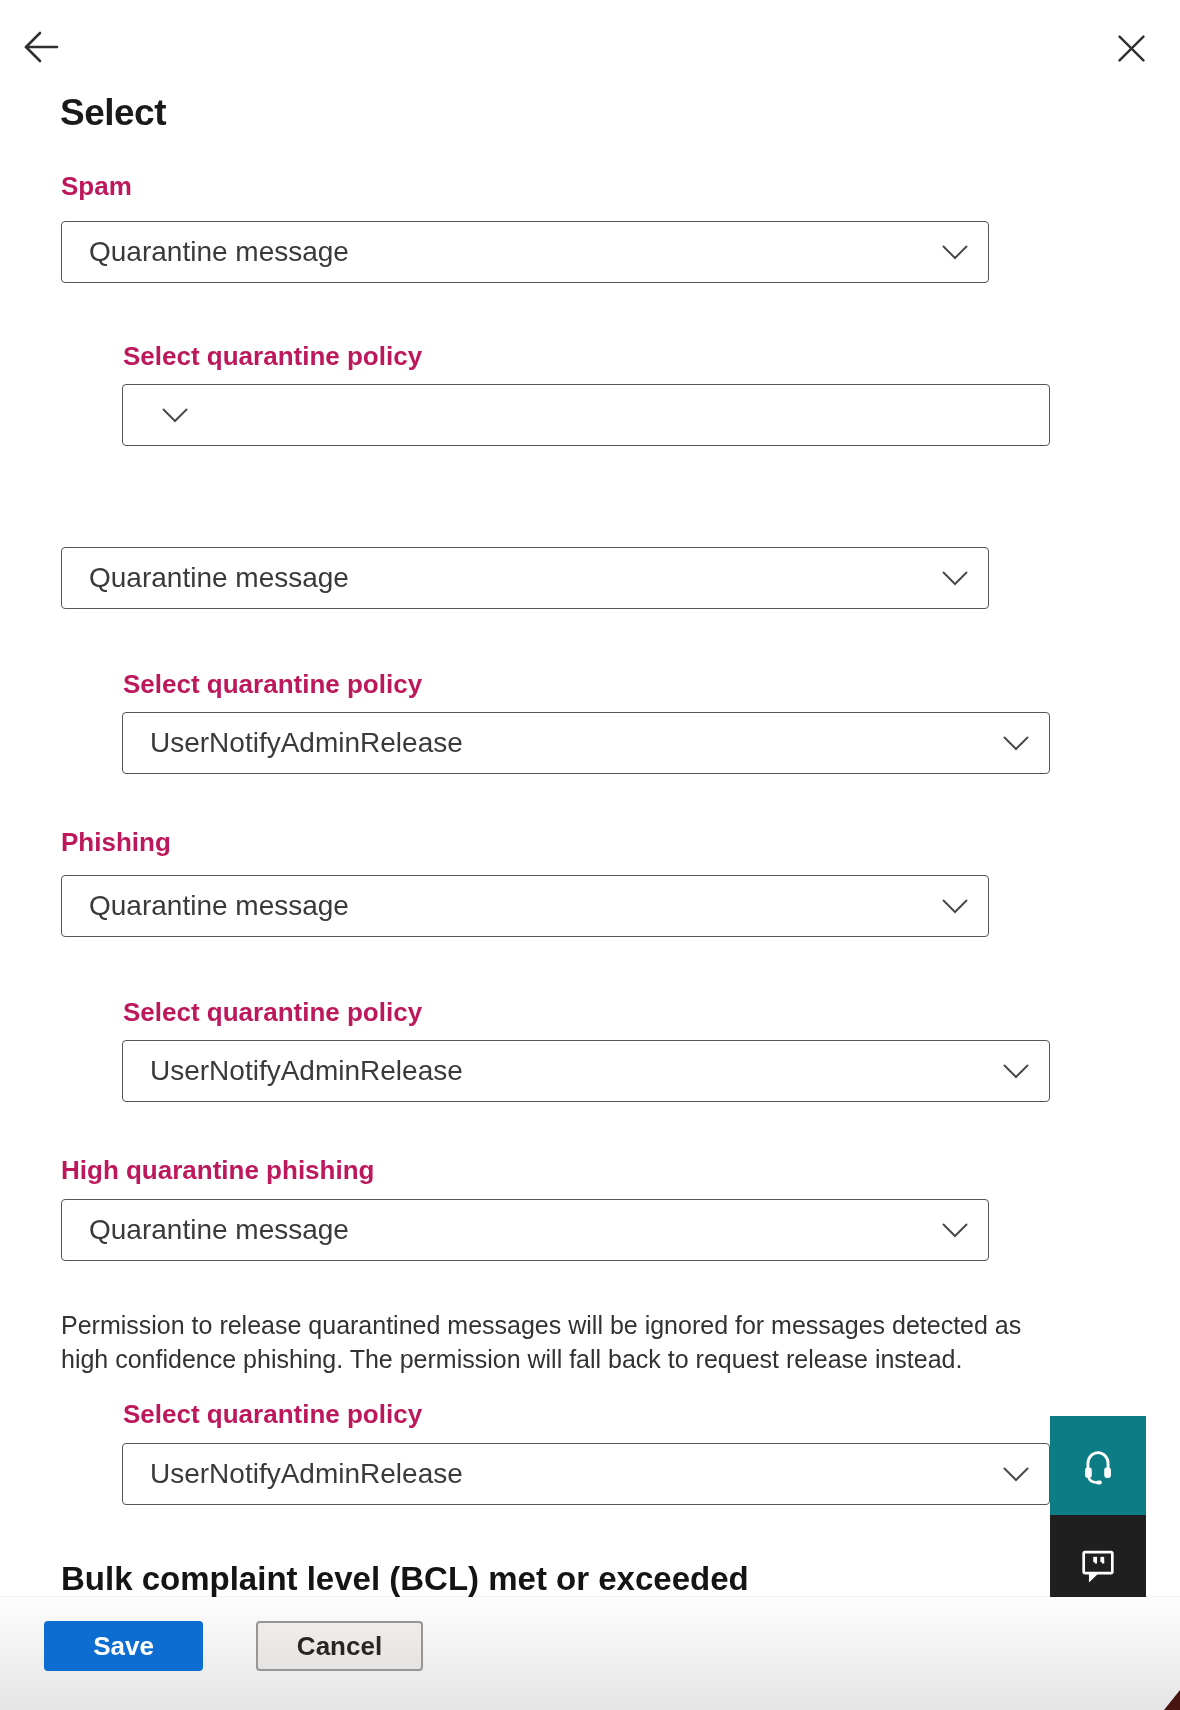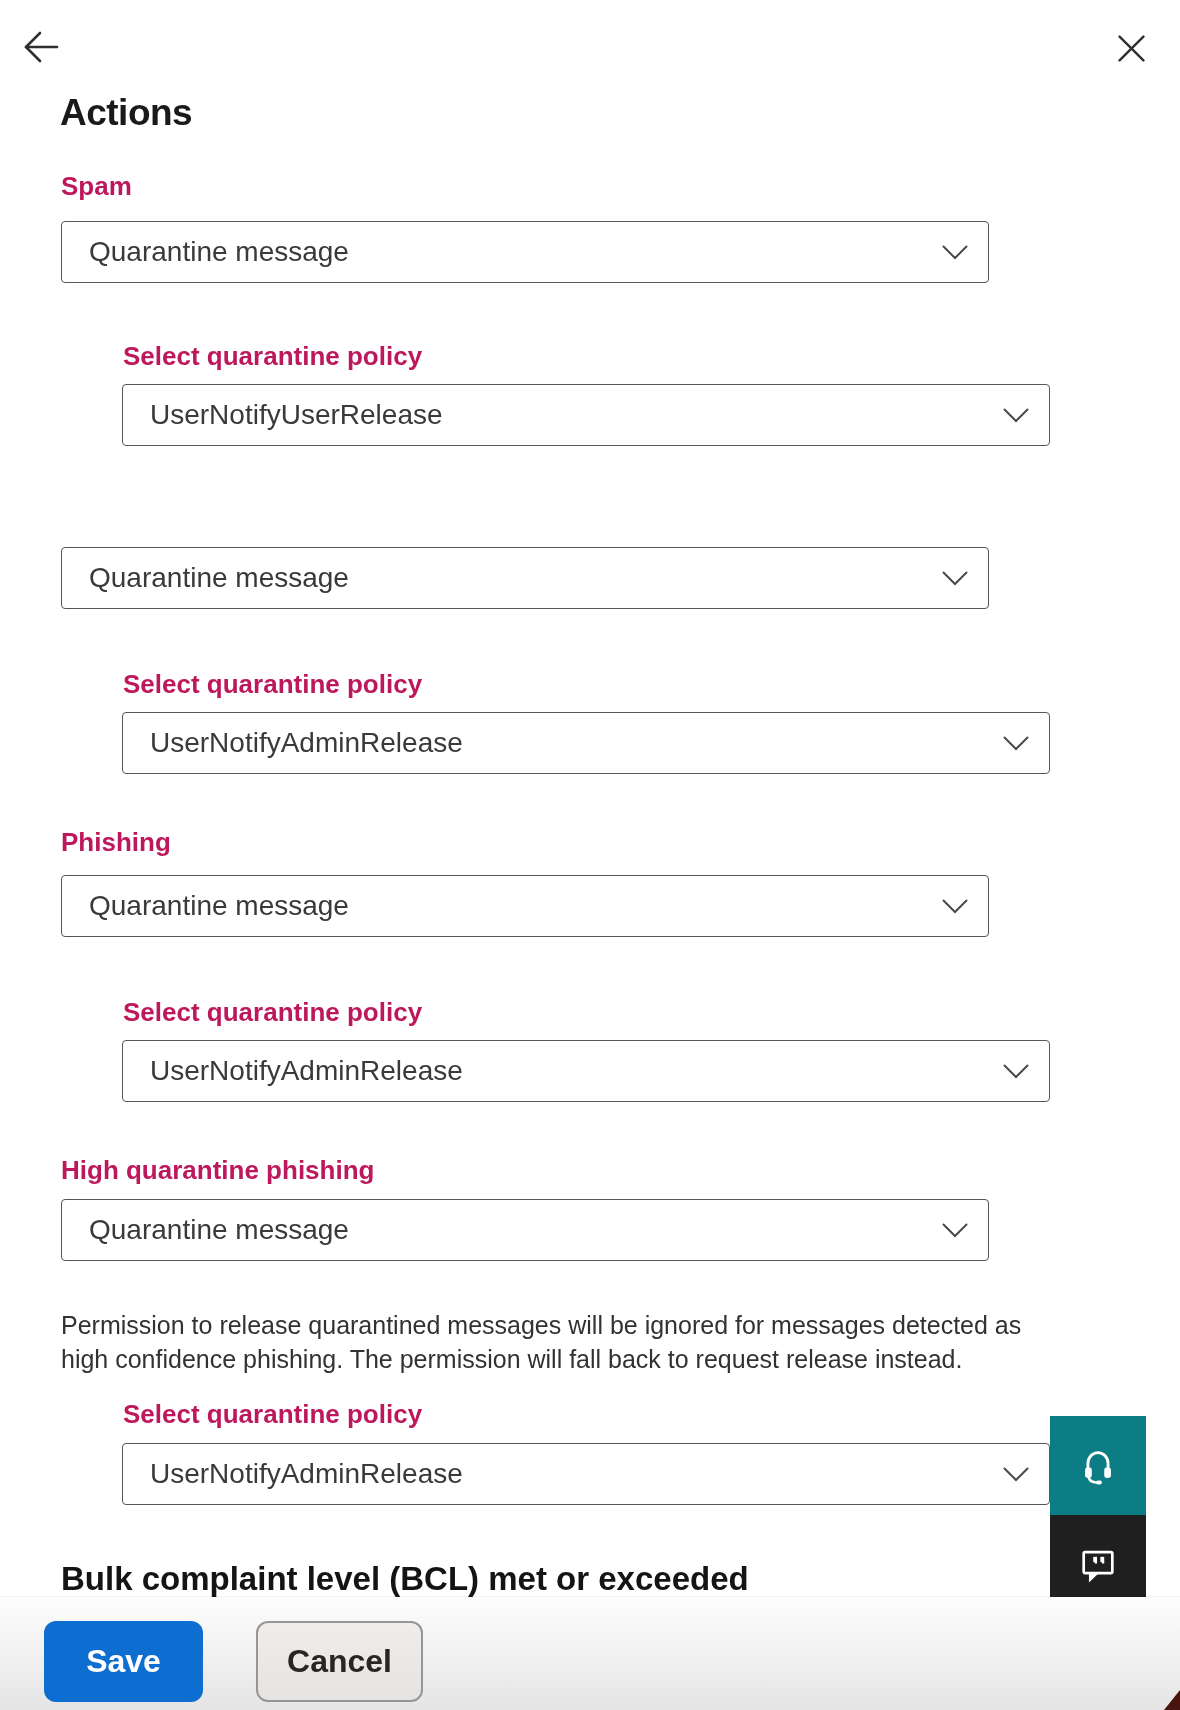--- a/index.html
+++ b/index.html
@@ -46,23 +46,23 @@
     position:absolute; left:61px; top:1560px;
     font-size:33px; font-weight:600; color:#141414; white-space:nowrap;
   }
 
   .footer {
     position:absolute; left:0; top:1597px; width:1180px; height:113px;
     background:linear-gradient(180deg,#fdfdfd 0%,#f3f2f2 45%,#e6e5e5 100%);
     box-shadow:0 -1px 0 rgba(0,0,0,0.05);
   }
   .btn {
-    position:absolute; top:24px; height:81px; border-radius:12px;
+    position:absolute; top:24px; height:50px; border-radius:4px;
     font-family:"Liberation Sans","DejaVu Sans",sans-serif;
-    font-size:32px; font-weight:600; cursor:pointer;
+    font-size:26px; font-weight:600; cursor:pointer;
   }
   .btn-save {
     left:44px; width:159px; color:#ffffff; border:none;
   }
   .btn-cancel {
     left:228px; width:167px; color:#272625;
     background:linear-gradient(180deg,#eeedec 0%,#e5e4e3 100%);
     border:2px solid #989694;
     margin-left:28px;
   }
@@ -94,32 +94,31 @@
   </button>
   <button class="icon-btn close-btn">
     <span style="display:flex">
       <svg width="27" height="27" viewBox="0 0 26 26" fill="none" stroke="#2f2f2f" stroke-width="2.3" stroke-linecap="round">
         <path d="M1.5 1.5 L24.5 24.5"></path>
           <path d="M24.5 1.5 L1.5 24.5"></path>
       </svg>
     </span>
   </button>
 
-  <div class="page-title">Actions</div>
+  <div class="page-title">Select</div>
 
   <div class="field-label" style="left:61px; top:169px">Spam</div>
   <div class="combo" style="left:61px; top:221px" role="combobox">
     <span class="combo-text">Quarantine message</span>
     <svg width="26" height="15" viewBox="0 0 26 15" fill="none" stroke="#4a4a4a" stroke-width="2" stroke-linecap="round">
         <path d="M1.5 1.5 L13 13 L24.5 1.5"></path>
       </svg>
   </div>
   <div class="field-label" style="left:123px; top:339px">Select quarantine policy</div>
   <div class="combo" style="left:122px; top:384px" role="combobox">
-    <span class="combo-text">UserNotifyUserRelease</span>
     <svg width="26" height="15" viewBox="0 0 26 15" fill="none" stroke="#4a4a4a" stroke-width="2" stroke-linecap="round">
         <path d="M1.5 1.5 L13 13 L24.5 1.5"></path>
       </svg>
   </div>
 
   <div class="combo" style="left:61px; top:547px" role="combobox">
     <span class="combo-text">Quarantine message</span>
     <svg width="26" height="15" viewBox="0 0 26 15" fill="none" stroke="#4a4a4a" stroke-width="2" stroke-linecap="round">
         <path d="M1.5 1.5 L13 13 L24.5 1.5"></path>
       </svg>

